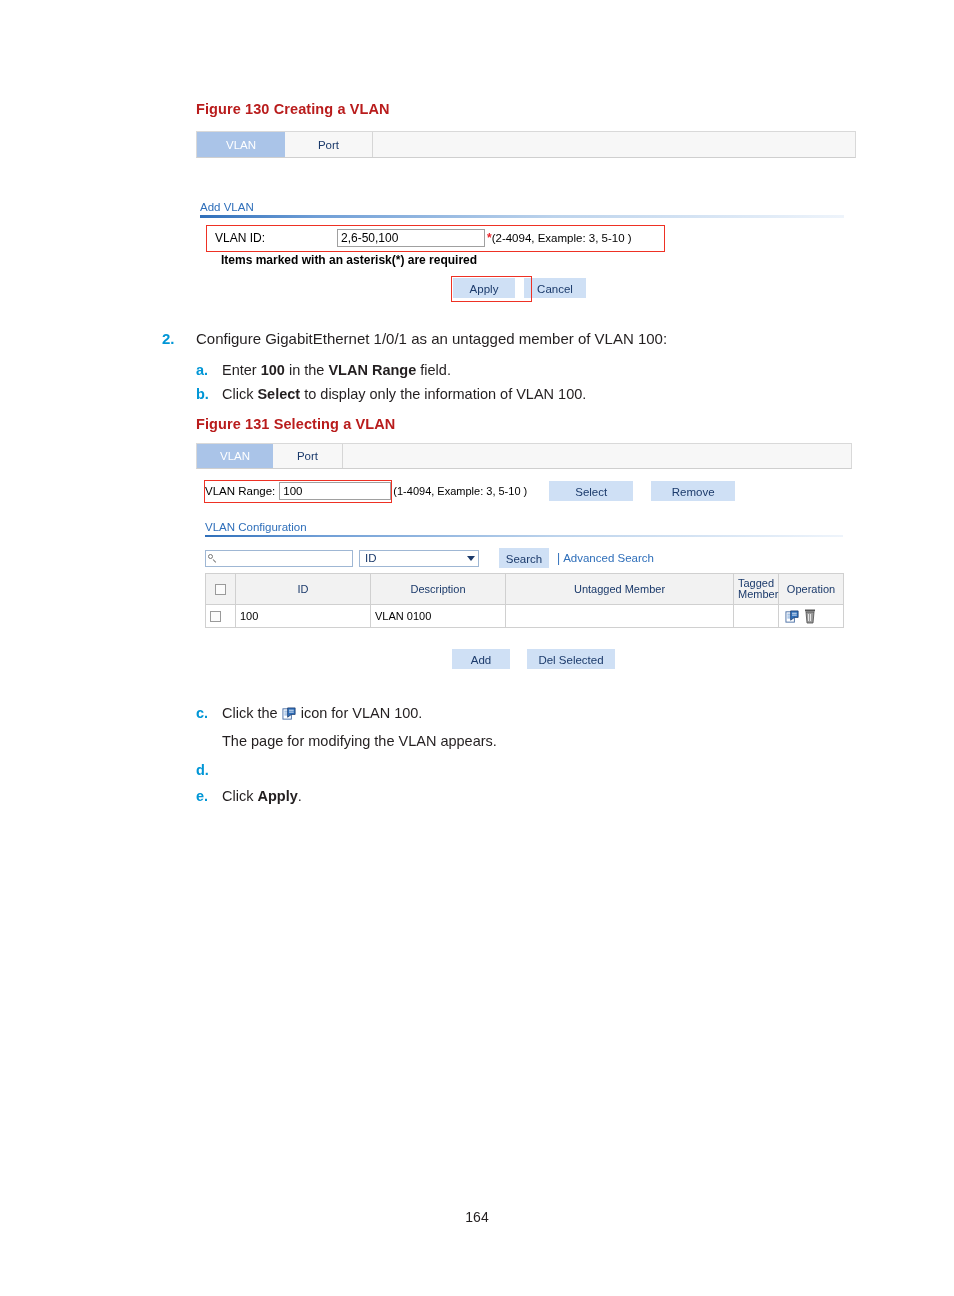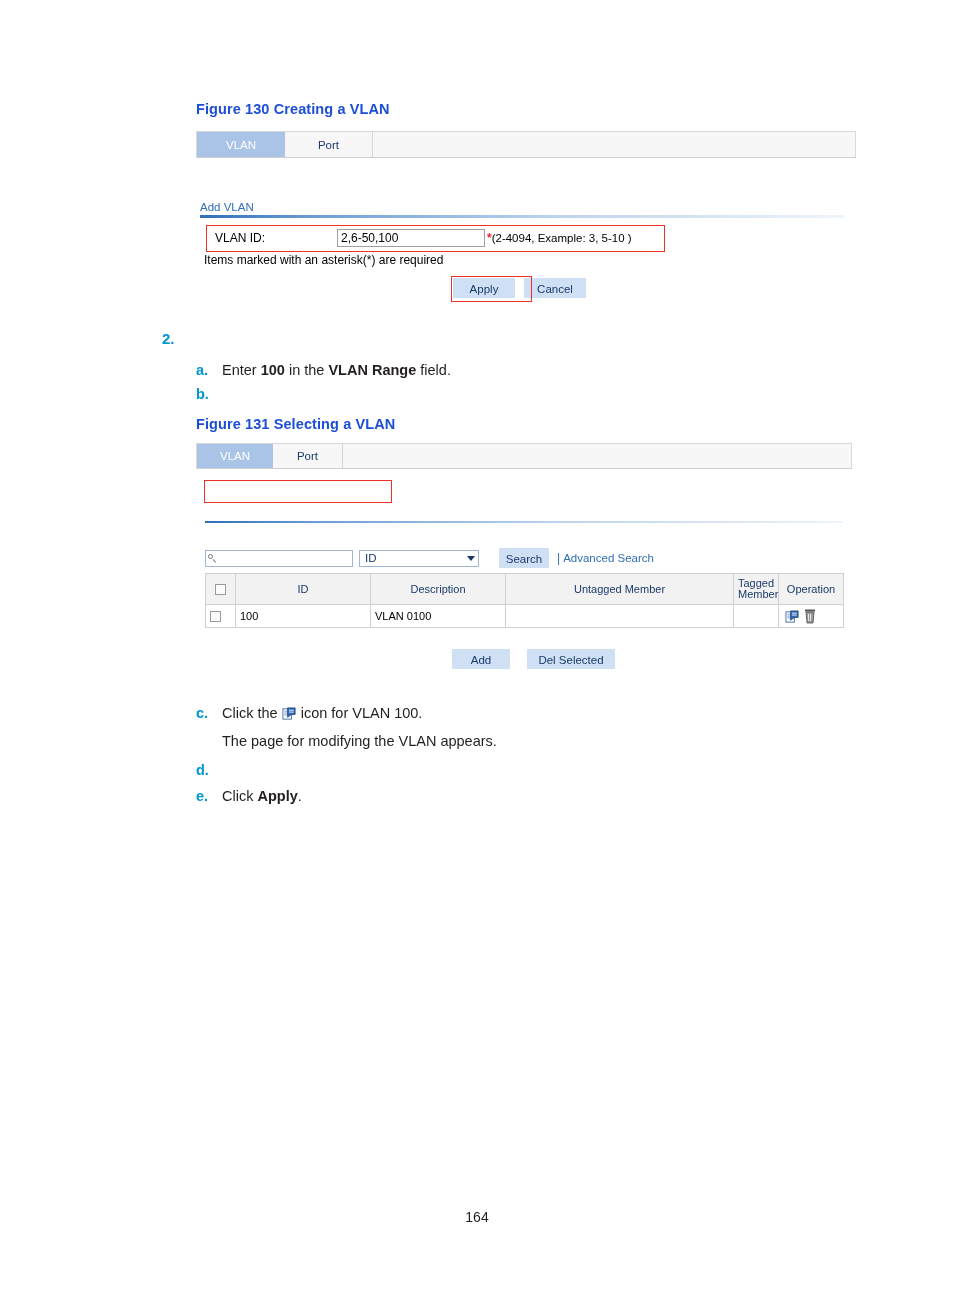--- a/index.html
+++ b/index.html
@@ -18,21 +18,21 @@
 
   
   .page {
     position: relative;
     width: 954px;
     height: 1296px;
   }
 
   .fig-title {
     position: absolute;
-    color: #1d4ed8;
+    color: #b91c1c;
     font-weight: bold;
     font-size: 14.5px;
     letter-spacing: 0.1px;
     white-space: nowrap;
   }
 
   
   .ui-panel {
     position: absolute;
     background: #ffffff;
@@ -340,53 +340,65 @@
       <div class="sec-rule"></div>
     </div>
 
     <div class="form-row" style="position:absolute; left:13px; top:95px; width:644px;">
       <div class="form-label">VLAN ID:</div>
       <input class="txt-input" style="width: 148px;" type="text" value="2,6-50,100">
       <span class="asterisk" style="margin-left:2px;">*</span>
       <span class="hint">(2-4094, Example: 3, 5-10 )</span>
     </div>
 
-    <div class="note" style="position:absolute; left:2px; top:122px;">Items marked with an asterisk(*) are required</div>
+    <div class="note" style="position:absolute; left:19px; top:122px;font-weight:bold;">Items marked with an asterisk(*) are required</div>
 
     <div style="position:absolute; left:257px; top:147px; display:flex; gap:9px;">
       <div class="btn w-apply">Apply</div>
       <div class="btn w-cancel">Cancel</div>
     </div>
   </div>
 
   <div class="redbox" style="left:206px; top:225px; width:459px; height:27px;"></div>
 
   <div class="redbox" style="left:451px; top:276px; width:81px; height:26px;"></div>
 
   <div class="step-num" style="left:162px; top:330px;">2.</div>
+  <div class="step" style="left:196px; top:330px;">Configure GigabitEthernet 1/0/1 as an untagged member of VLAN 100:</div>
 
   <div class="sub-letter" style="left:196px; top:362px;">a.</div>
   <div class="sub-text" style="left:222px; top:362px;">
     <span>Enter </span><span class="b">100</span><span> in the </span><span class="b">VLAN Range</span><span> field.</span>
   </div>
 
   <div class="sub-letter" style="left:196px; top:386px;">b.</div>
+  <div class="sub-text" style="left:222px; top:386px;">
+    <span>Click </span><span class="b">Select</span><span> to display only the information of VLAN 100.</span>
+  </div>
 
   <div class="fig-title" style="left:196px; top:416px;">Figure 131 Selecting a VLAN</div>
 
   <div class="ui-panel" style="left:196px; top:443px; width:656px; height:240px;">
 
     <div class="tabbar" style="height:26px;">
       <div class="tab active" style="width:76px;">VLAN</div>
       <div class="tab inactive" style="width:70px;">Port</div>
       <div class="tab-filler"></div>
     </div>
 
+    <div style="position:absolute; left:9px; top:38px; display:flex; align-items:center;">
+      <span style="font-size:11.5px; color:#000;">VLAN Range:</span>
+      <input class="txt-input" style="width: 112px; margin-left: 4px; border: 1px solid rgb(160, 160, 160); font-size: 11.5px;" type="text" value="100">
+      <span style="font-size:11px; color:#000; margin-left:2px;">(1-4094, Example: 3, 5-10 )</span>
+      <span class="btn w-select" style="margin-left:22px;">Select</span>
+      <span class="btn w-remove" style="margin-left:18px;">Remove</span>
+    </div>
 
     <div style="position:absolute; left:9px; top:78px; width:638px;">
+      <div class="sec-label">VLAN Configuration</div>
       <div class="sec-rule thin"></div>
     </div>
 
     <div class="searchbar" style="position:absolute; left:9px; top:104px;">
       <div class="search-input">
         <span class="mini-mag"></span>
         <input style="border: none; outline: none; width: 128px; font-size: 11px; background: transparent; font-family: &quot;Liberation Sans&quot;, sans-serif;" type="text" placeholder="">
       </div>
       <div class="sel-box">
         <span>ID</span>

